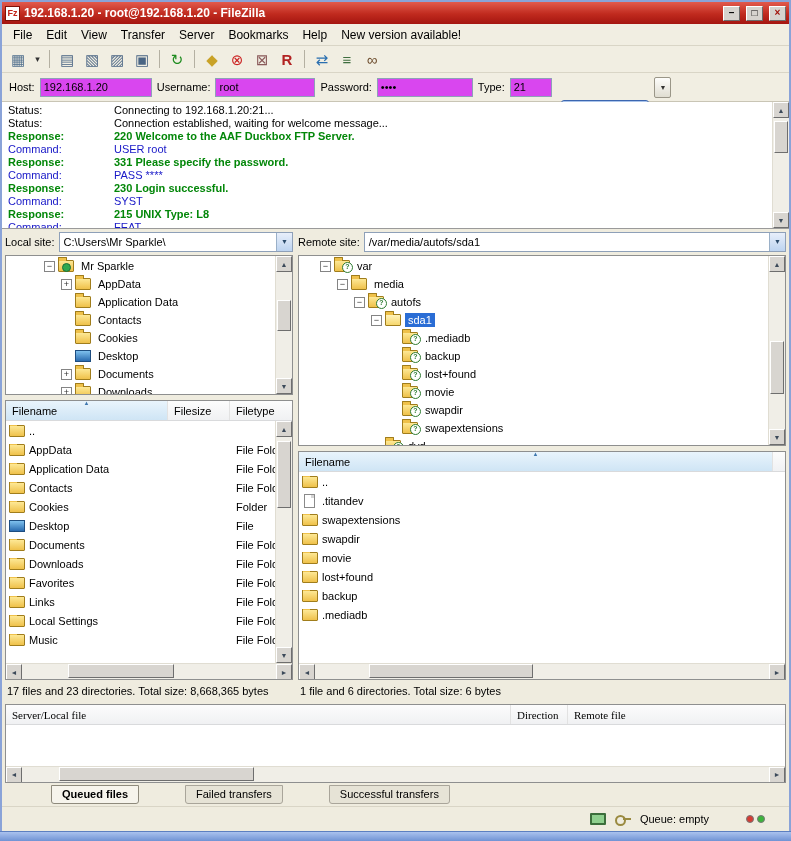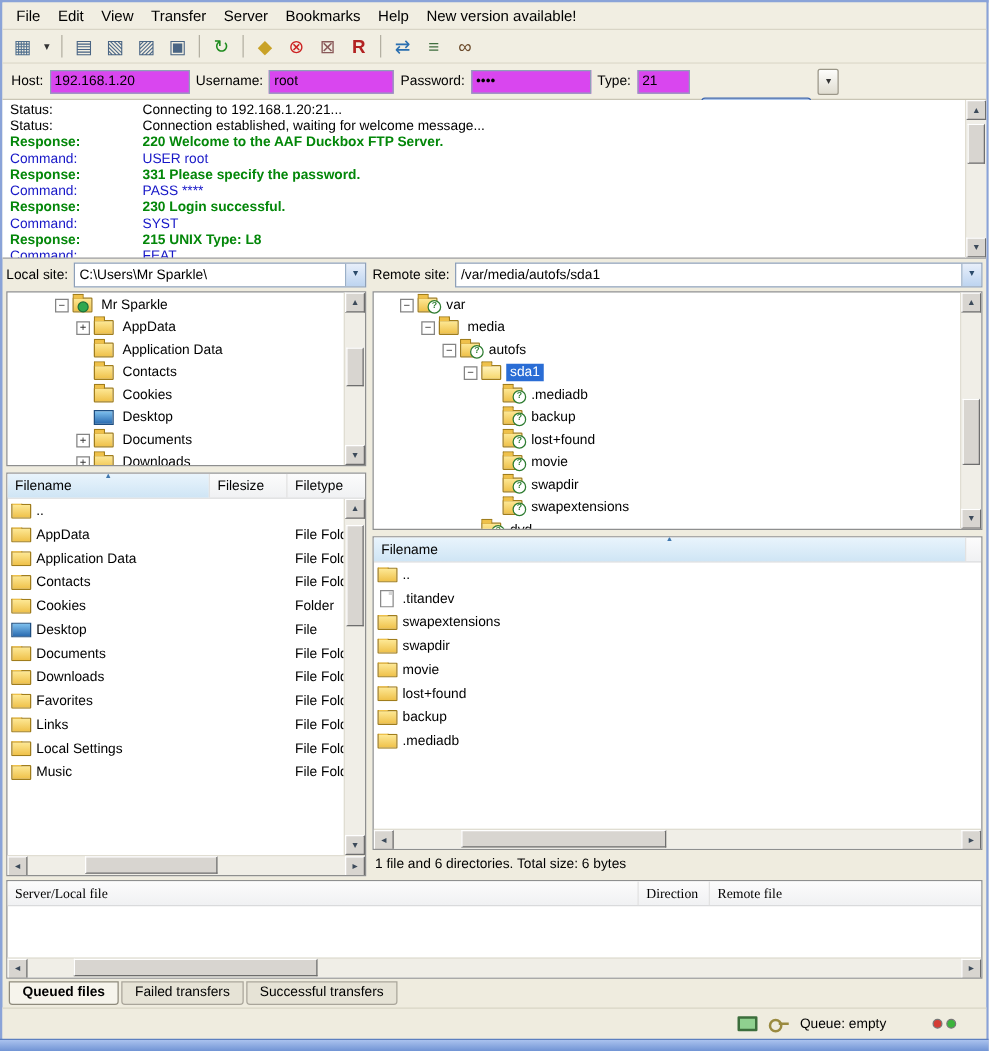--- a/index.html
+++ b/index.html
@@ -128,21 +128,21 @@
   .cell-type { flex:1; padding-left:6px; overflow:hidden; }
   .status-line { height:21px; flex:none; display:flex; align-items:center; padding:0 2px; }
 
   
   .queuepane { height:79px; flex:none; margin:3px 3px 0 3px; border:1px solid #8e8f8f; background:#fff;
     display:flex; flex-direction:column; overflow:hidden;font-family:Liberation Serif, serif; }
   .qc-local { width:505px; } .qc-dir { width:57px; } .qc-remote { flex:1; border-right:none; }
   .queuebody { flex:1; }
 
   .tabsrow { height:23px; flex:none; display:flex; align-items:flex-start; gap:2px; padding:2px 5px 0 5px; }
-  .tab { padding:2px 10px 3px 10px; border:1px solid #a9a59a; background:#e6e3d6; border-radius:0 0 3px 3px; white-space:nowrap; }
+  .tab { padding:2px 10px 3px 10px; border:1px solid #a9a59a; background:#e6e3d6; border-radius:0 0 3px 3px; white-space:nowrap;margin-left:44px; }
   .tab.active { background:#f6f4ec; font-weight:bold; border-color:#8e8a7c; }
 
   
   .statusbar { height:25px; flex:none; display:flex; align-items:center; gap:9px; padding:0 24px 0 8px;
     border-top:1px solid #d9d5c6; background:#efecdf; }
   .sb-spacer { flex:1; }
   .monitor-icon { width:16px; height:12px; background:#8fd08f; border:2px solid #3c6e3c; border-radius:1px; }
   .key-icon { width:16px; height:10px; position:relative; }
   .key-icon::before { content:""; position:absolute; left:0; top:1px; width:7px; height:7px; border:2px solid #9a8a40; border-radius:50%; }
   .key-icon::after { content:""; position:absolute; left:8px; top:4px; width:8px; height:2px; background:#9a8a40; }
@@ -151,20 +151,27 @@
   .led { width:8px; height:8px; border-radius:50%; border:1px solid #777; }
   .led.red { background:#d43c34; } .led.green { background:#3cb43c; }
 
   .bottomframe { height:10px; flex:none; background:linear-gradient(180deg,#aac2ee,#7093d4); border-top:1px solid #5c7fc0; margin:0 -2px; }
 </style>
 </head>
 <body>
 
 <div class="window">
 
+  <div class="titlebar">
+    <div class="app-icon">Fz</div>
+    <div class="title">192.168.1.20 - root@192.168.1.20 - FileZilla</div>
+    <div class="winbtn">–</div>
+    <div class="winbtn">□</div>
+    <div class="winbtn close">×</div>
+  </div>
 
   <div class="menubar">
 
   <span class="menu-item">File</span>
       <span class="menu-item">Edit</span>
       <span class="menu-item">View</span>
       <span class="menu-item">Transfer</span>
       <span class="menu-item">Server</span>
       <span class="menu-item">Bookmarks</span>
       <span class="menu-item">Help</span>
@@ -496,20 +503,21 @@
               <span>◄</span>
             </div>
           <div class="strack">
               <div class="sthumb" style="left:18%;width:42%;"></div>
             </div>
           <div class="sbtn">
               <span>►</span>
             </div>
         </div>
       </div>
+      <div class="status-line">17 files and 23 directories. Total size: 8,668,365 bytes</div>
     </div>
 
     <div class="vsplit"></div>
 
     <div class="col remote">
       <div class="site-row">
         <span class="qlabel">Remote site:</span>
         <div class="combo">
           <span>/var/media/autofs/sda1</span>
           <span class="carrow">

